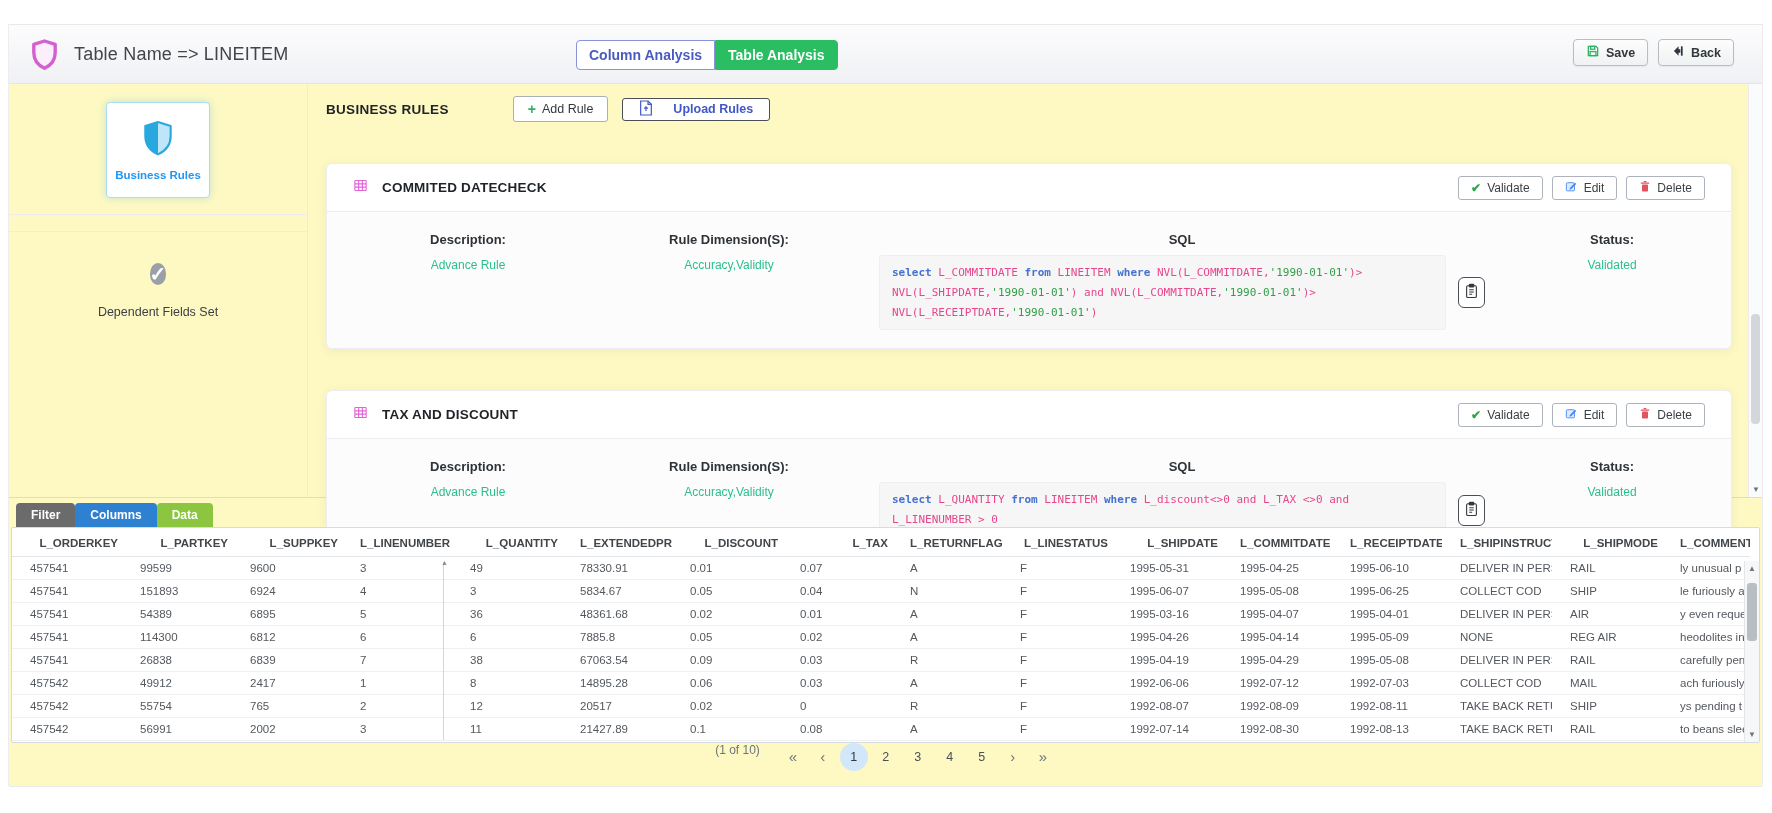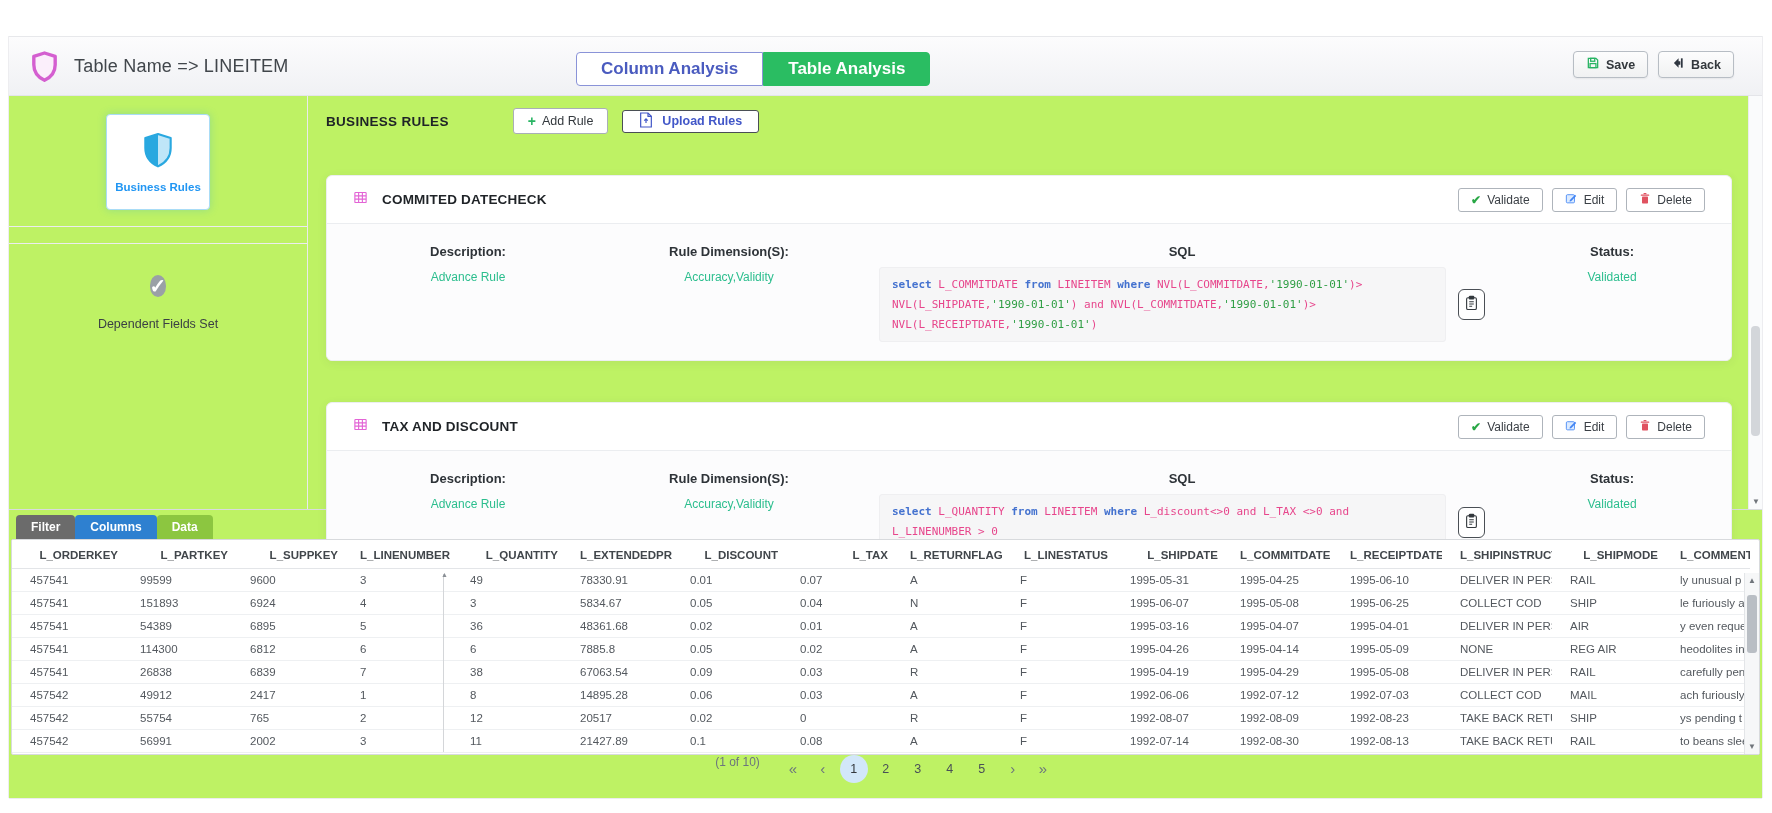--- a/index.html
+++ b/index.html
@@ -1,27 +1,27 @@
 <!DOCTYPE html>
 <html><head>
 <meta charset="utf-8">
 <style>
   * { margin:0; padding:0; box-sizing:border-box; }
   html,body { width:1772px; height:813px; background:#ffffff; overflow:hidden;
               font-family:"Liberation Sans", sans-serif; color:#495057; }
-  .frame { position:absolute; left:8px; top:36px; width:1755px; height:762px;
-           border-left:1px solid #ededf0; border-right:1px solid #ededf0; background:#bef264; }
+  .frame { position:absolute; left:8px; top:24px; width:1755px; height:762px;
+           border-left:1px solid #ededf0; border-right:1px solid #ededf0; background:#fef9c3; }
 
   
   .topbar { height:60px; background:linear-gradient(#fcfcfd,#f0f1f4); border-top:1px solid #e7e8eb;
             border-bottom:1px solid #e4e5e9; display:flex; align-items:center; position:relative; }
   .logo { margin-left:22px; display:flex; align-items:center; }
   .app-title { margin-left:16px; font-size:18px; color:#41464b; letter-spacing:.2px; }
   .top-tabs { position:absolute; left:567px; top:15px; display:flex; }
-  .top-tab { font-size:17px; font-weight:bold; padding:6px 24px; cursor:pointer; border:1px solid #8a93d8; }
+  .top-tab { font-size:14px; font-weight:bold; padding:6px 12px; cursor:pointer; border:1px solid #8a93d8; }
   .top-tab.inactive { background:#fff; color:#4a5bbf; border-radius:4px 0 0 4px; }
   .top-tab.active { background:#2abd62; color:#fff; border:1px solid #2abd62; border-radius:0 4px 4px 0; }
   .top-actions { position:absolute; right:28px; top:14px; display:flex; gap:10px; }
   .tb-btn { display:flex; align-items:center; gap:6px; font-size:12.5px; color:#33383d;
             background:linear-gradient(#fdfdfd,#f0f1f2); border:1px solid #b7bdc4; border-radius:4px;
             padding:4px 12px; box-shadow:0 1px 2px rgba(0,0,0,.06); cursor:pointer;font-weight:bold; }
 
   
   .upper { display:flex; height:414px; border-bottom:1px solid #d9dbde; position:relative; }
   .sidebar { width:299px; border-right:1px solid #e9eaec; padding-top:18px; }
@@ -34,21 +34,21 @@
   .sb-item .lbl { display:block; margin-top:11px; font-size:12.5px; color:#3a3f44; }
   .check-circle { width:40px; height:40px; border-radius:50%; background:#9aa0a6; color:#fff;
                   font-size:20px; font-weight:bold; line-height:40px; text-align:center; margin:0 auto; }
 
   .main { flex:1; padding:12px 30px 0 18px; }
   .panel-head { display:flex; align-items:center; }
   .panel-title { font-size:13.5px; font-weight:bold; color:#1f2327; letter-spacing:.3px; }
   .add-btn { margin-left:64px; display:flex; align-items:center; gap:6px; font-size:12.5px; color:#33383d;
              background:#fff; border:1px solid #a9afb6; border-radius:3px; padding:4px 14px; cursor:pointer; }
   .add-btn .plus { color:#28b463; font-weight:bold; font-size:14px; }
-  .upload-btn { margin-left:14px; display:flex; align-items:center; gap:9px; font-size:12.5px; font-weight:bold;
+  .upload-btn { margin-left:14px; display:flex; align-items:center; gap:20px; font-size:12.5px; font-weight:bold;
              color:#4257c8; background:#fff; border:1px solid #4a4f55; border-radius:3px; padding:1px 16px; cursor:pointer; }
 
   .rule-card { margin-top:41px; background:#fff; border:1px solid #eceef1; border-radius:6px;
                box-shadow:0 2px 10px rgba(60,70,90,.08); }
   .rule-card.second { }
   .rc-head { height:48px; display:flex; align-items:center; padding:0 26px; border-bottom:1px solid #ebedf0; }
   .rc-title { margin-left:14px; font-size:13.5px; font-weight:bold; color:#1f2327; letter-spacing:.2px;text-align:right; }
   .rc-actions { margin-left:auto; display:flex; gap:9px; }
   .rc-btn { display:flex; align-items:center; gap:6px; font-size:12px; color:#3b4046; background:#fff;
             border:1px solid #aeb4bb; border-radius:3px; padding:3px 12px; cursor:pointer; }
@@ -485,21 +485,21 @@
             <td>765</td>
             <td>2</td>
             <td>12</td>
             <td>20517</td>
             <td>0.02</td>
             <td>0</td>
             <td>R</td>
             <td>F</td>
             <td>1992-08-07</td>
             <td>1992-08-09</td>
-            <td>1992-08-23</td>
+            <td>1992-08-11</td>
             <td>TAKE BACK RETURI</td>
             <td>SHIP</td>
             <td>ys pending t</td>
           </tr>
           <tr>
             <td>457542</td>
             <td>56991</td>
             <td>2002</td>
             <td>3</td>
             <td>11</td>

